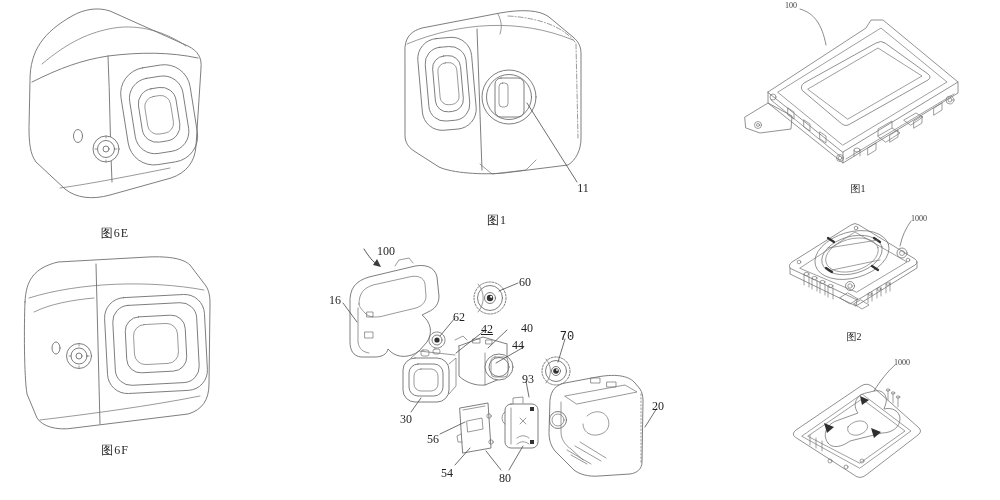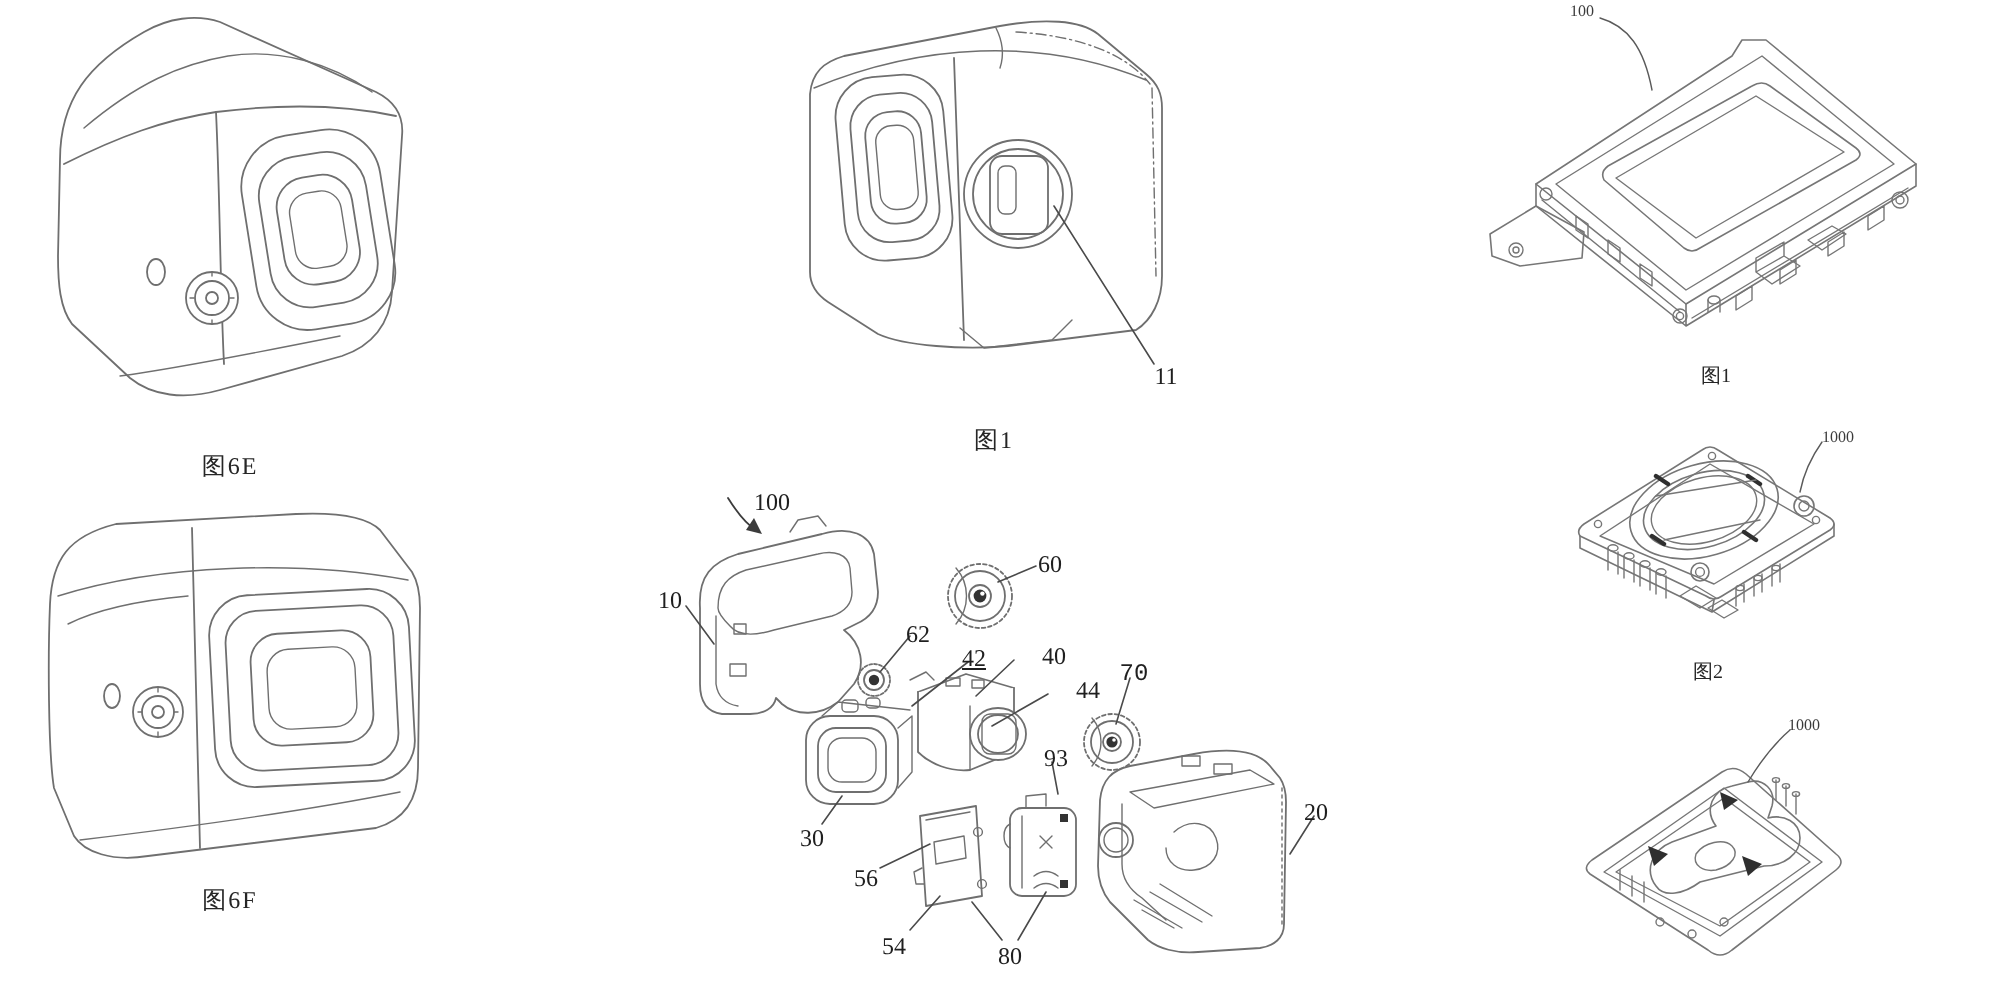--- a/index.html
+++ b/index.html
@@ -175,25 +175,25 @@
         <path d="M240,103 L233,126"></path>
         <path d="M201,145 L204,161"></path>
         <path d="M86,176 L96,162"></path>
         <path d="M115,198 L140,186"></path>
         <path d="M130,229 L145,212"></path>
         <path d="M176,234 L161,215 M184,234 L198,210"></path>
         <path d="M332,172 L320,191"></path>
       </g>
     </svg>
     <span class="callout" style="left:61px;top:9px;">100</span>
-    <span class="callout" style="left:10px;top:58px;">10</span>
+    <span class="callout" style="left:10px;top:58px;">16</span>
     <span class="callout" style="left:134px;top:75px;">62</span>
     <span class="callout" style="left:162px;top:87px;text-decoration:underline;">42</span>
     <span class="callout" style="left:202px;top:86px;">40</span>
-    <span class="callout" style="left:219px;top:103px;text-align:right;">44</span>
+    <span class="callout" style="left:193px;top:103px;text-align:right;">44</span>
     <span class="callout" style="left:200px;top:40px;">60</span>
     <span class="callout" style="left:242px;top:95px;font-family:Liberation Mono, monospace;">70</span>
     <span class="callout" style="left:203px;top:137px;">93</span>
     <span class="callout" style="left:81px;top:177px;">30</span>
     <span class="callout" style="left:108px;top:197px;">56</span>
     <span class="callout" style="left:122px;top:231px;">54</span>
     <span class="callout" style="left:180px;top:236px;">80</span>
     <span class="callout" style="left:333px;top:164px;text-align:center;">20</span>
   </div>
 

